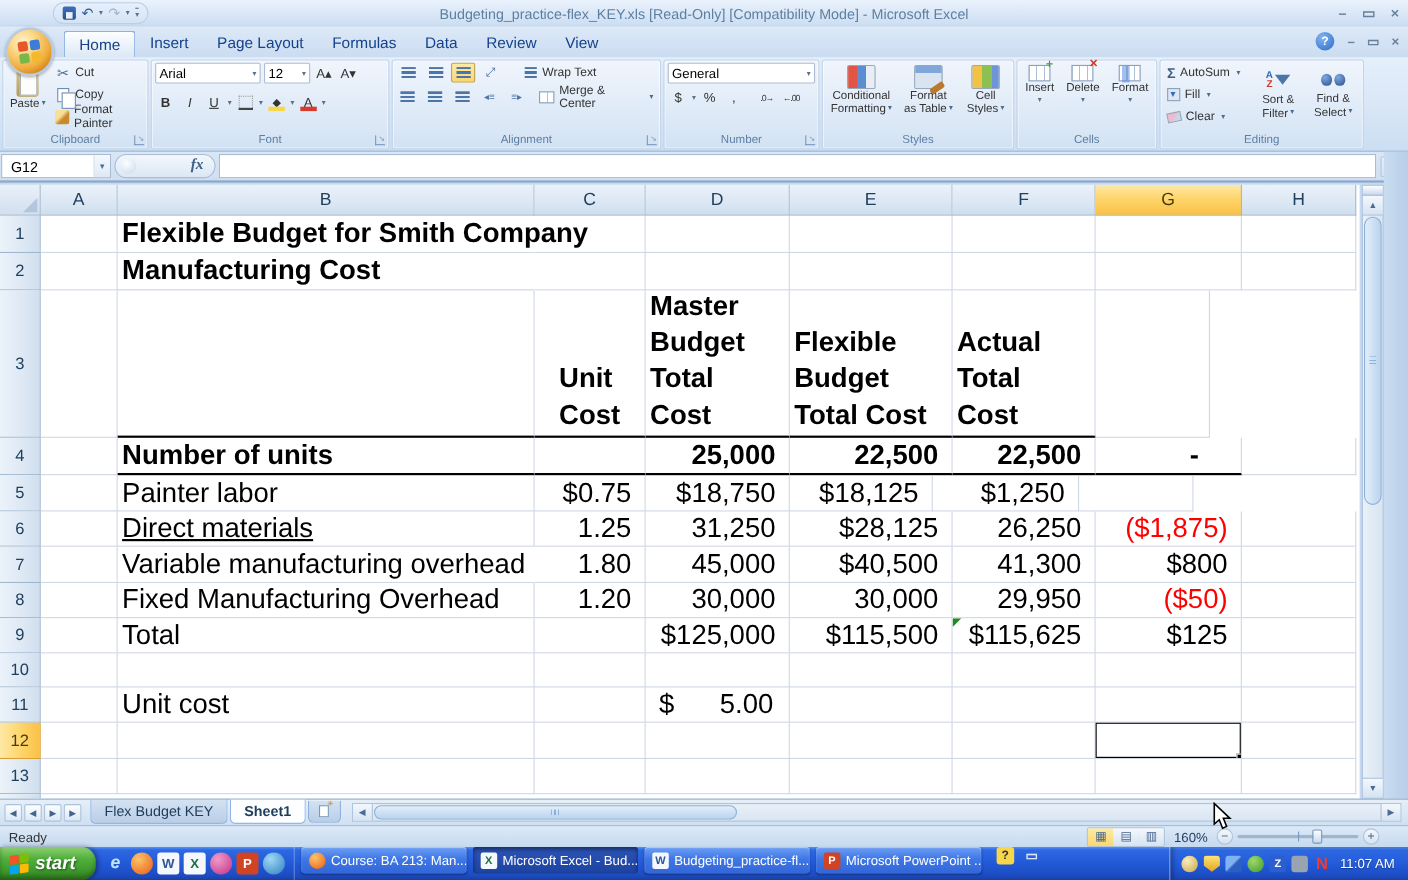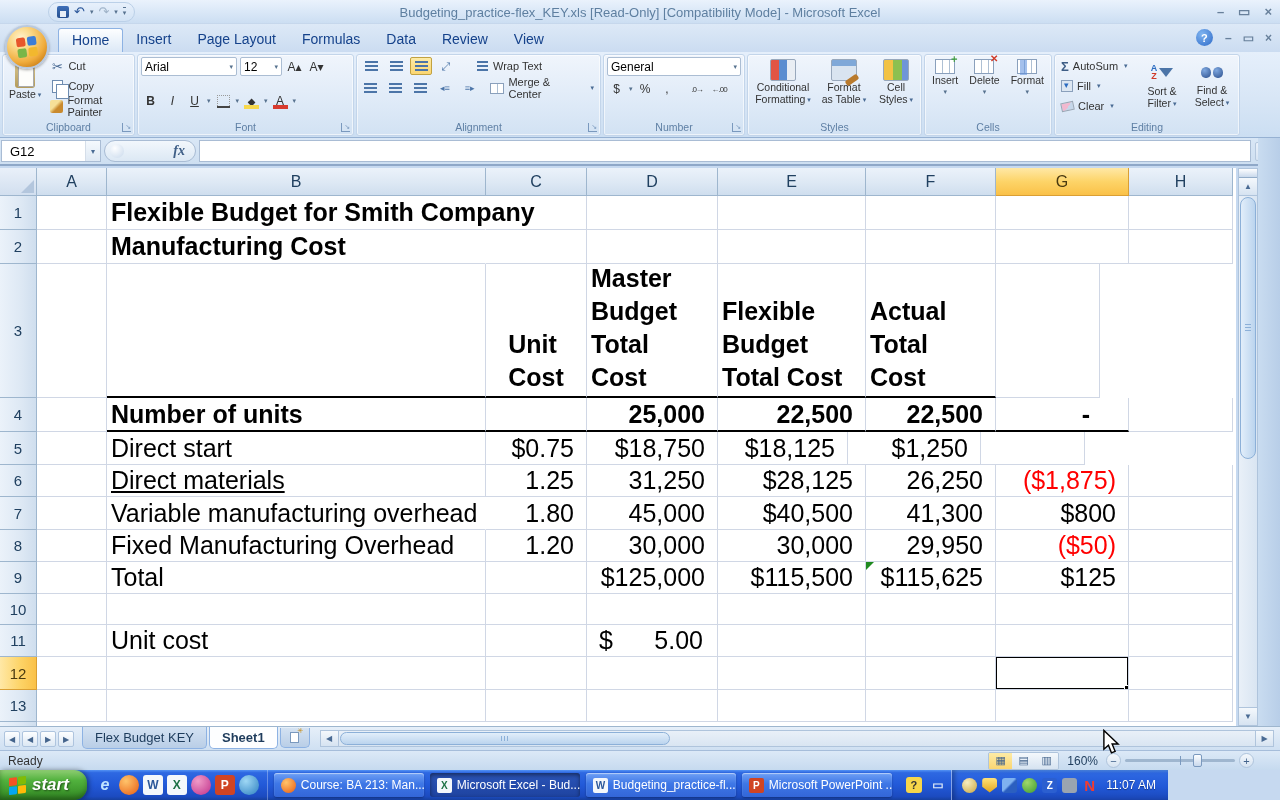--- a/index.html
+++ b/index.html
@@ -204,21 +204,21 @@
   .zoomlbl{color:#1E3C5C}
   .zslider{display:flex;align-items:center;gap:4px}
   .zline{width:110px;height:3px;background:#9FB6CF;position:relative;border-radius:2px}
   .zmid{position:absolute;left:50%;top:-3px;width:1px;height:9px;background:#7A99BE}
   .zth{position:absolute;left:62%;top:-5px;width:9px;height:13px;background:linear-gradient(#FDFEFF,#C9D9EC);
     border:1px solid #7A99BE;border-radius:2px}
   .zpm{width:15px;height:15px;border:1px solid #AFC4DC;border-radius:50%;display:flex;align-items:center;justify-content:center;
     font-size:11px;color:#44648C;background:linear-gradient(#F4F8FC,#D6E3F1);line-height:0}
 
   
-  .taskbar{position:absolute;left:0;top:770px;width:1168px;height:30px;display:flex;align-items:center;
+  .taskbar{position:absolute;left:0;top:770px;width:1280px;height:30px;display:flex;align-items:flex-start;
     background:linear-gradient(180deg,#5392F4 0%,#2E68E2 9%,#2259D8 50%,#1C4BC0 88%,#16409F 100%)}
   .startbtn{height:30px;flex:none;display:flex;align-items:center;gap:6px;padding:0 18px 0 9px;border-radius:0 13px 13px 0;
     background:linear-gradient(180deg,#8FCE73 0%,#51B13D 35%,#3F9A2E 70%,#2E7D20 100%);
     box-shadow:2px 0 5px rgba(0,0,0,.4),inset 0 -3px 5px rgba(0,0,0,.25);color:#fff;font-weight:bold;font-style:italic;font-size:17px;text-shadow:1px 1px 2px rgba(0,0,0,.5)}
   .wflag{display:grid;grid-template-columns:8px 8px;grid-template-rows:8px 8px;gap:1px;transform:skewY(-8deg)}
   .wflag span{border-radius:1px}
   .ql{display:flex;align-items:center;gap:4px;padding:0 8px;height:30px;border-right:1px solid rgba(255,255,255,.3)}
   .qi{width:20px;height:20px;border-radius:3px;display:flex;align-items:center;justify-content:center;
     font-size:13px;font-weight:bold;color:#fff}
   .qi.ie{color:#BFE3FF;font-style:italic;font-size:16px}
@@ -333,21 +333,21 @@
               </span>
             <span>Format Painter</span>
           </div>
         </div>
       </div>
       <div class="rg-label"><span>Clipboard</span>
         <span class="launcher">↘</span></div>
     </div>
 
     <div class="rgroup" style="width:217px">
-      <div class="rg-body" style="flex-direction:column;align-items:stretch;gap:16px">
+      <div class="rg-body" style="flex-direction:column;align-items:stretch;gap:8px">
         <div class="fontrow">
           <div class="combo" style="width:96px">
             <span>Arial</span>
               <span class="ddsm">▾</span>
             </div>
           <div class="combo" style="width:42px">
             <span>12</span>
               <span class="ddsm">▾</span>
             </div>
           <div class="btn17">A▴</div>
@@ -593,21 +593,21 @@
         <div class="cell bb" style="width: 101px;"></div>
         <div class="cell bold right bb" style="width: 131px;">25,000</div>
         <div class="cell bold right bb" style="width: 148px;">22,500</div>
         <div class="cell bold right bb" style="width: 130px;">22,500</div>
         <div class="cell bold right bb" style="width: 133px; padding-right: 38px;">-</div>
         <div class="cell" style="width: 104px;"></div>
       </div>
       <div class="grow" style="height: 33px;">
         <div class="rowh">5</div>
         <div class="cell" style="width: 70px;"></div>
-        <div class="cell" style="width: 379px;">Direct start</div>
+        <div class="cell" style="width: 379px;">Painter labor</div>
         <div class="cell right" style="width: 101px;">$0.75</div>
         <div class="cell right" style="width: 131px;">$18,750</div>
         <div class="cell right" style="width: 130px;">$18,125</div>
         <div class="cell right" style="width: 133px;">$1,250</div>
         <div class="cell" style="width: 104px;"></div>
       </div>
       <div class="grow" style="height: 32px;">
         <div class="rowh">6</div>
         <div class="cell" style="width: 70px;"></div>
         <div class="cell" style="width: 379px; text-decoration: underline;">Direct materials</div>

